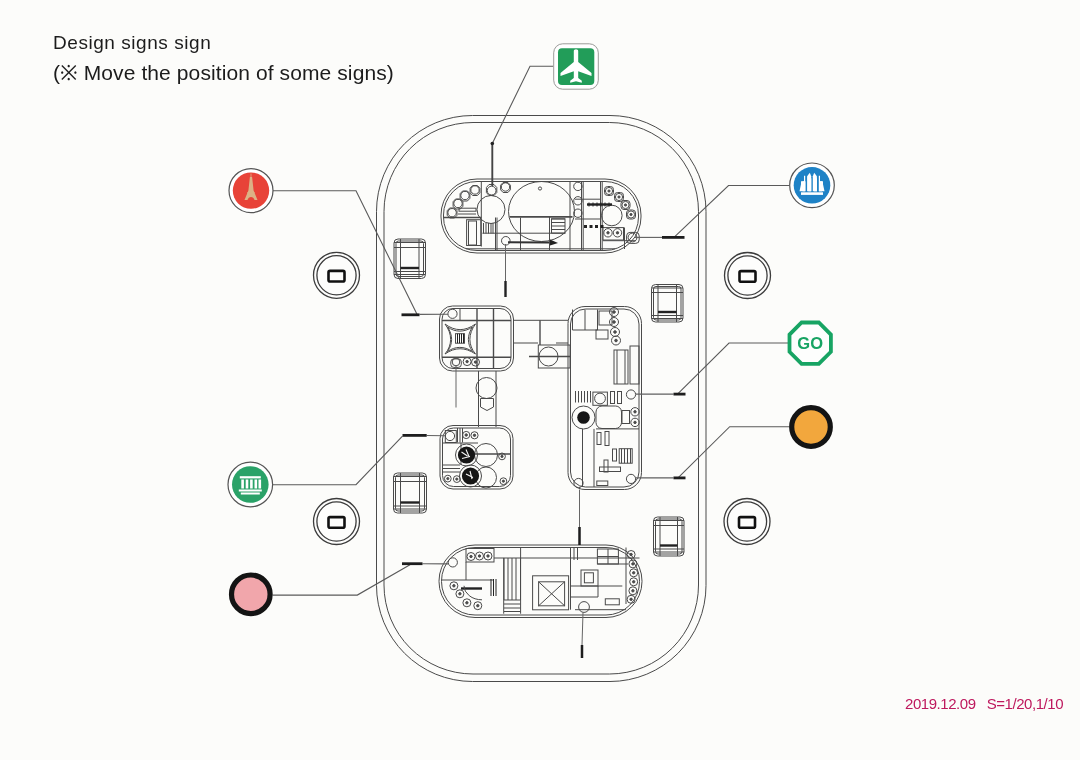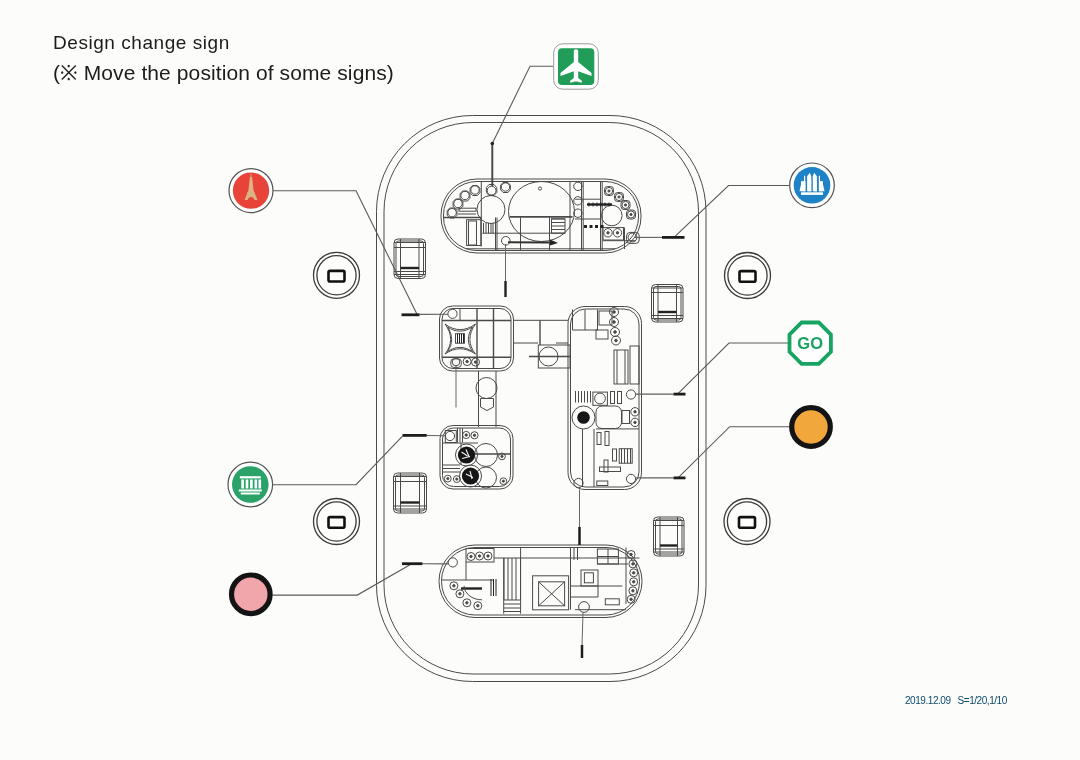--- a/index.html
+++ b/index.html
@@ -1,24 +1,24 @@
 <!DOCTYPE html>
 <html><head>
 <meta charset="utf-8">
 <style>
   html,body{margin:0;padding:0;}
   body{width:1080px;height:760px;background:#fcfcfa;font-family:"Liberation Sans",sans-serif;overflow:hidden;position:relative;}
   .title{position:absolute;left:53px;top:32px;font-size:19px;color:#1c1c1c;letter-spacing:.55px;}
   .subtitle{position:absolute;left:53px;top:58px;font-size:21px;color:#1c1c1c;letter-spacing:.1px;}
-  .date{position:absolute;left:905px;top:695px;font-size:10px;color:#0c4a6e;letter-spacing:-.45px;}
+  .date{position:absolute;left:905px;top:695px;font-size:15px;color:#be185d;letter-spacing:-.45px;}
   svg{position:absolute;left:0;top:0;}
 </style>
 </head>
 <body>
-<div class="title">Design change sign</div>
+<div class="title">Design signs sign</div>
 <div class="subtitle">(※ Move the position of some signs)</div>
 <div class="date">2019.12.09&nbsp;&nbsp;&nbsp;S=1/20,1/10</div>
 <svg width="1080" height="760" viewBox="0 0 1080 760">
 <g id="plan" fill="none" stroke="#4a4a4a" stroke-width="1">
 
   <rect x="376.5" y="115.5" width="329.5" height="566" rx="96"></rect>
   <rect x="384" y="122.5" width="314.5" height="551.5" rx="89"></rect>
 
   <g id="ladder1" transform="translate(394,239)">
     <rect x="0" y="0" width="31.5" height="39.5" rx="4"></rect>

